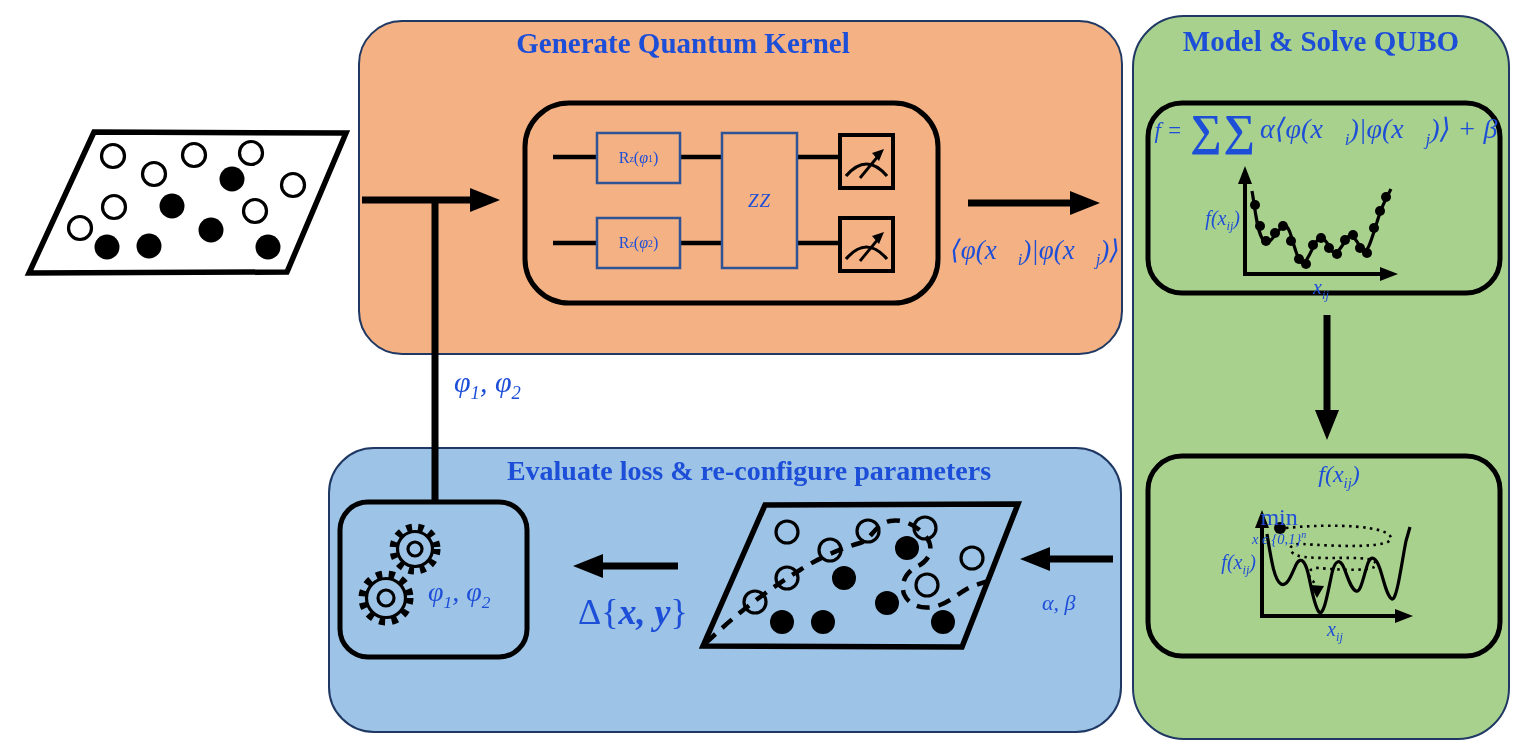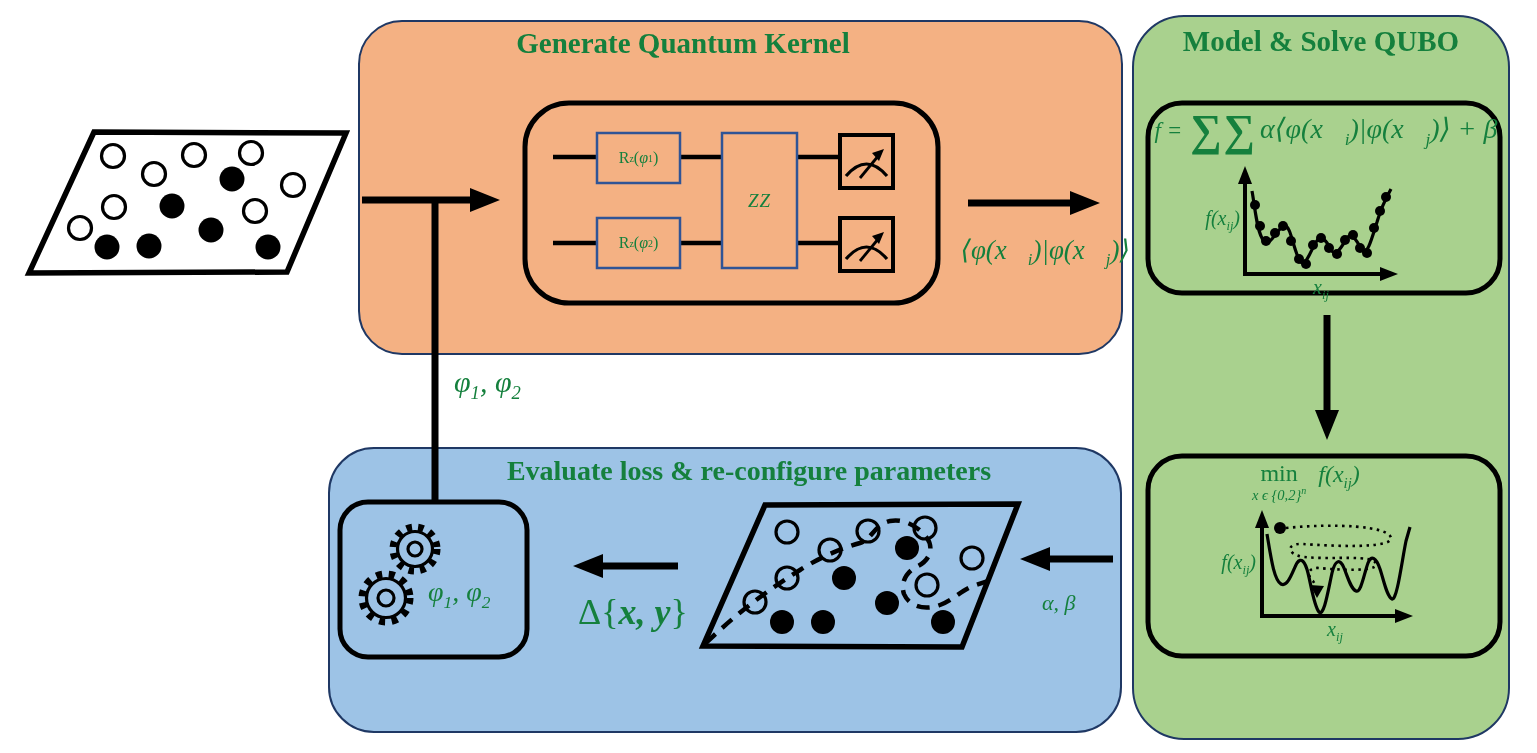--- a/index.html
+++ b/index.html
@@ -1,17 +1,17 @@
 <!DOCTYPE html>
 <html><head>
 <meta charset="utf-8">
 <style>
   html,body{margin:0;padding:0;background:#fff;}
   .canvas{position:relative;width:1537px;height:753px;background:#FFFFFF;overflow:hidden;
-          font-family:"Liberation Serif","DejaVu Serif",serif;color:#15803d;}
+          font-family:"Liberation Serif","DejaVu Serif",serif;color:#1d4ed8;}
   .panel{position:absolute;border:2.5px solid #1F3864;box-sizing:border-box;}
   .artwork{position:absolute;left:0;top:0;}
   .title{position:absolute;font-weight:bold;text-align:center;white-space:nowrap;z-index:3;}
   .label{position:absolute;white-space:nowrap;z-index:3;}
   .it{font-style:italic;}
   .label sub,.title sub{font-size:0.62em;font-style:italic;}
   .sigma{font-size:44px;font-weight:bold;line-height:0.85;margin:0 1px;}
   .flexc{display:flex;align-items:center;justify-content:center;}
 </style>
 </head>
@@ -204,21 +204,21 @@
       <span class="it">φ</span>
       <sub style="font-style:normal">2</sub>
       <span>)</span>
   </div>
   <div class="label flexc it" style="left:722px;top:133px;width:75px;height:135px;font-size:19px;letter-spacing:1px;">ZZ</div>
 
   <div class="label it" style="left:454px;top:365px;font-size:30px;">
     <span>φ</span><sub>1</sub><span>, </span><span>φ</span><sub>2</sub>
   </div>
 
-  <div class="label it" style="left:940px;top:234px;width:190px;font-size:27px;text-align:right;">
+  <div class="label it" style="left:940px;top:234px;width:190px;font-size:27px;text-align:center;">
     <span>⟨φ(x⃗</span><sub>i</sub><span>)|φ(x⃗</span><sub>j</sub><span>)⟩</span>
   </div>
 
   <div class="label flexc" style="left:1154px;top:102px;width:344px;height:58px;">
     <span class="it" style="font-size:23px;margin-right:7px;">f =</span>
     <span class="sigma">∑</span>
     <span class="sigma">∑</span>
     <span class="it" style="font-size:28px;margin-left:4px;">
       <span>α⟨φ(x⃗</span><sub>i</sub><span>)|φ(x⃗</span><sub>j</sub><span>)⟩ + β</span>
     </span>
@@ -226,23 +226,23 @@
 
   <div class="label it" style="left:1182px;top:207px;width:58px;font-size:20px;text-align:right;">
     <span>f(x</span><sub>ij</sub><span>)</span>
   </div>
   <div class="label it" style="left:1296px;top:276px;width:50px;font-size:20px;text-align:center;">
     <span>x</span><sub>ij</sub>
   </div>
 
   <div class="label" style="left:1252px;top:461px;display:flex;align-items:flex-start;">
     <div style="display:flex;flex-direction:column;align-items:center;line-height:1.05;">
-      <span style="font-size:24px;">min</span>
+      <span style="font-size:24px;margin-top:44px;">min</span>
       <span class="it" style="font-size:14.5px;">
-        <span>x ϵ {0,2}</span><sup style="font-size:10px;">n</sup>
+        <span>x ϵ {0,1}</span><sup style="font-size:10px;">n</sup>
       </span>
     </div>
     <div class="it" style="font-size:24px;margin-left:12px;">
       <span>f(x</span><sub>ij</sub><span>)</span>
     </div>
   </div>
 
   <div class="label it" style="left:1196px;top:551px;width:60px;font-size:20px;text-align:right;">
     <span>f(x</span><sub>ij</sub><span>)</span>
   </div>

